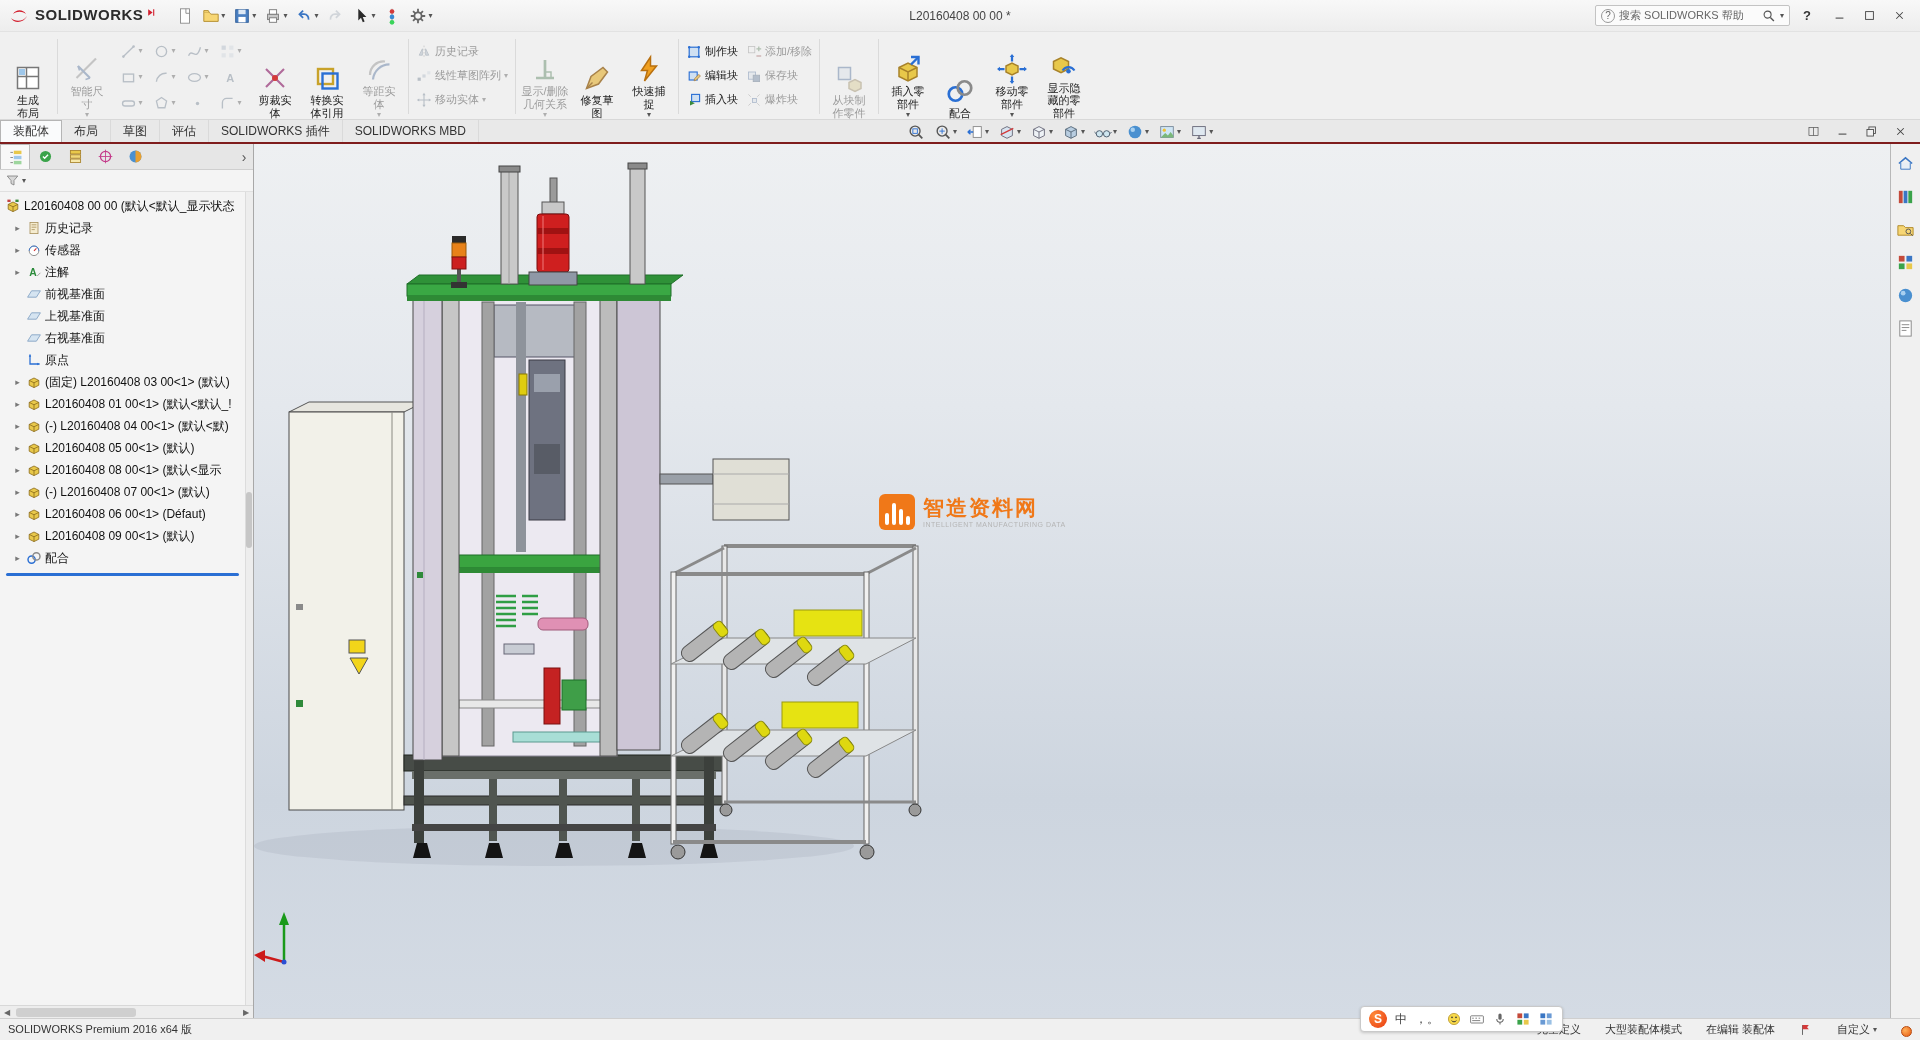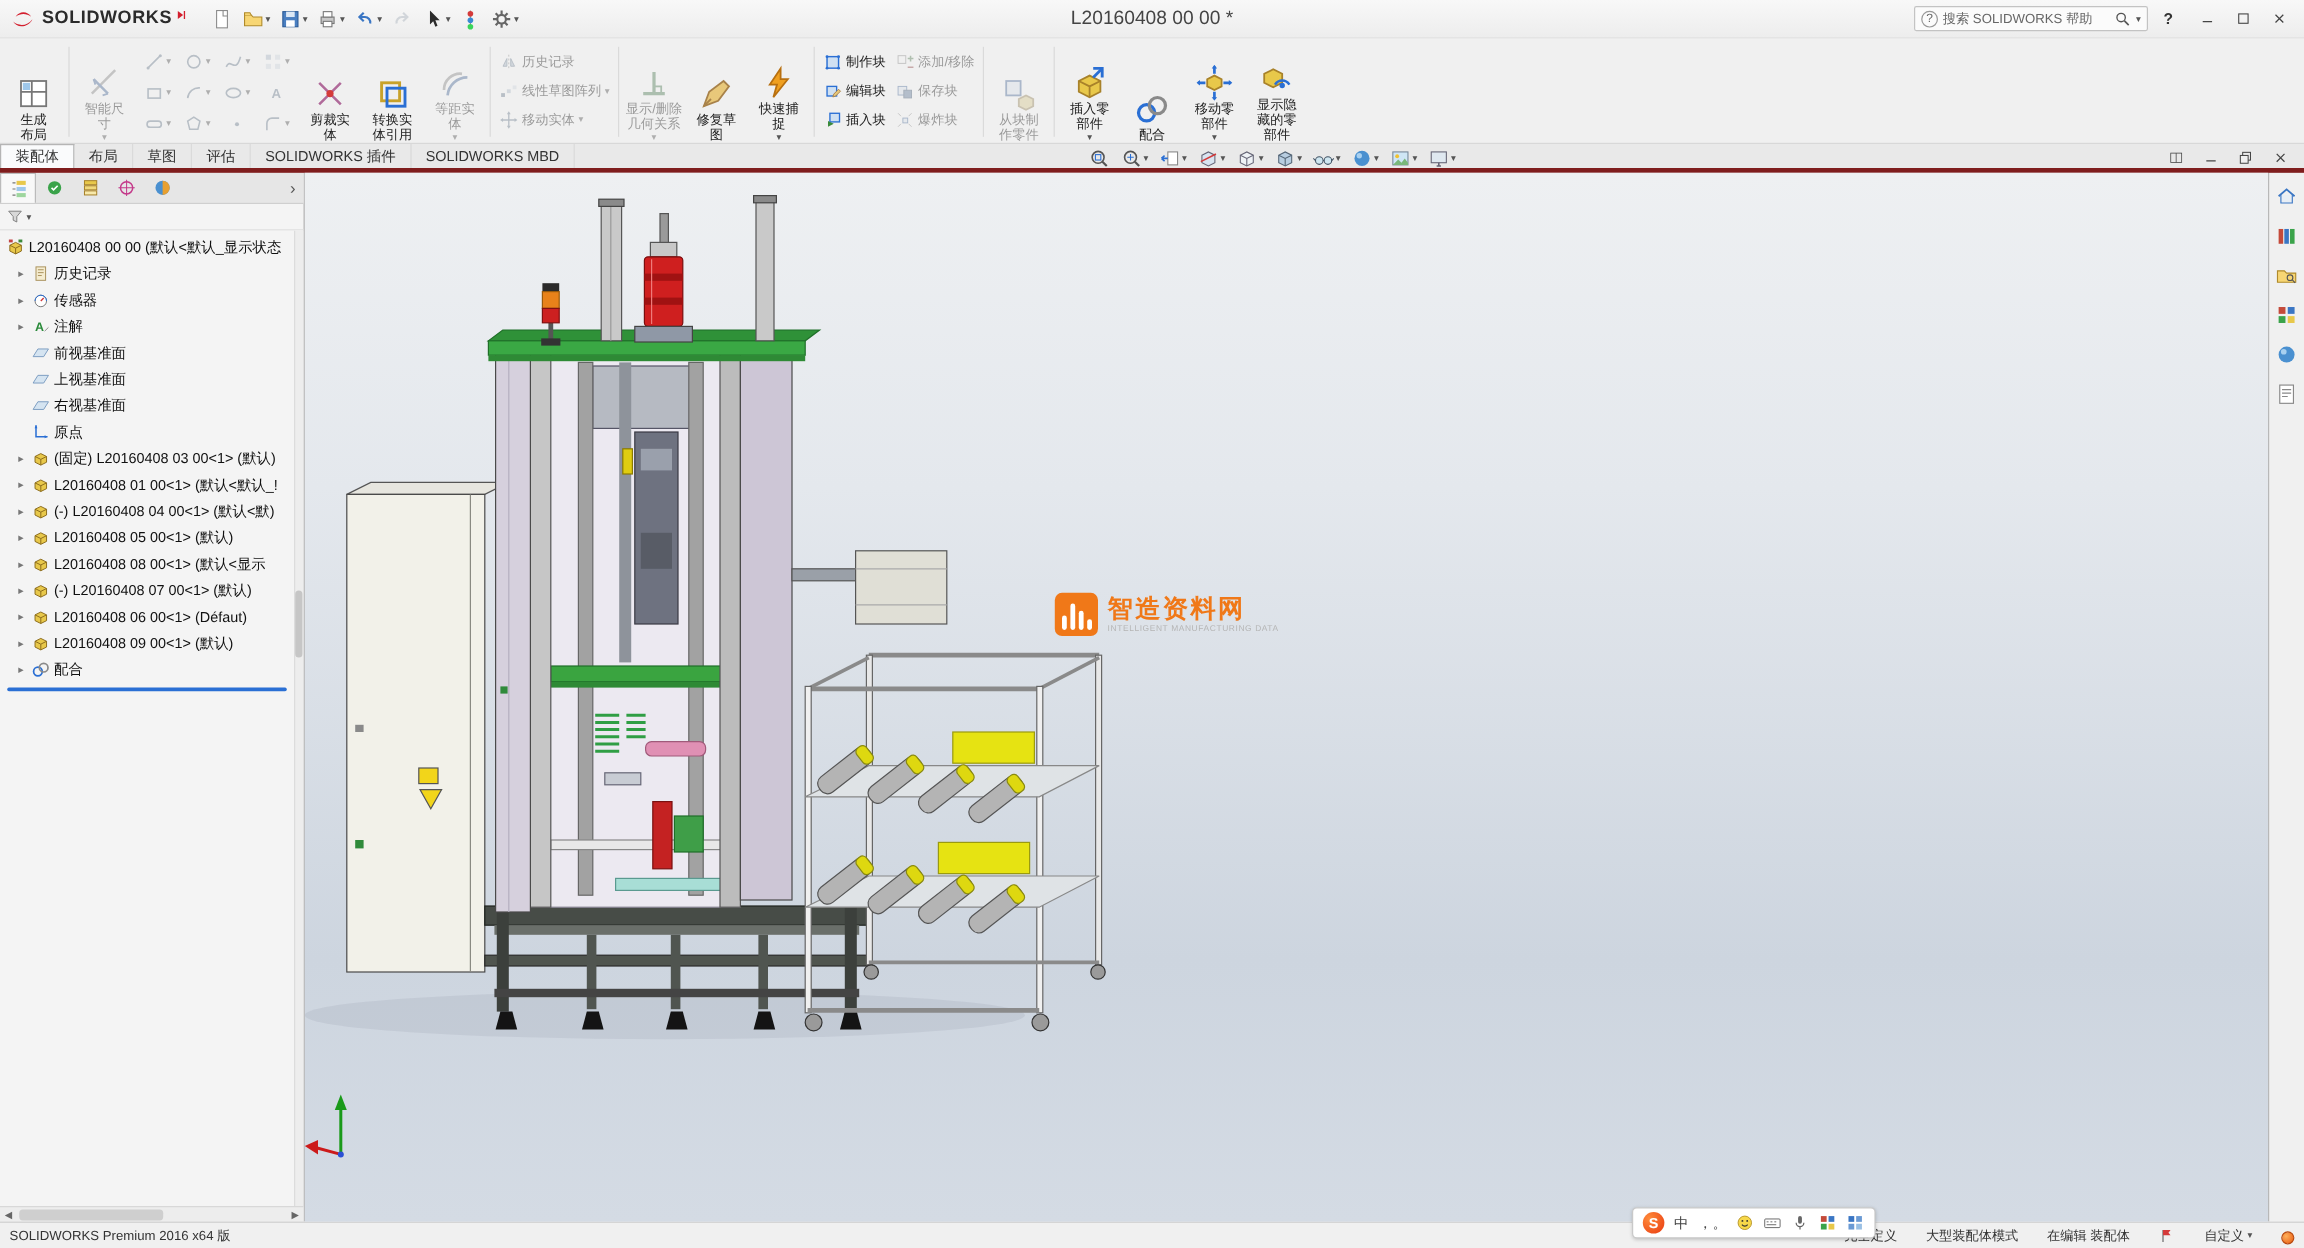--- a/index.html
+++ b/index.html
@@ -14,21 +14,21 @@
 
 
 #titlebar{height:32px;flex:none;display:flex;align-items:center;padding:0 6px;gap:4px;background:linear-gradient(#f8f8f8,#ededed);position:relative;border-bottom:1px solid #e2e2e2}
 .brand{display:flex;gap:3px}
 .brand .logoic{width:26px;height:20px}
 .brand-name{font-size:15px;font-weight:bold;letter-spacing:.5px;color:#2b2b2b}
 .brand-tri{width:11px;height:13px}
 .qat{display:flex;align-items:center;gap:2px;margin-left:12px}
 .qbtn{display:flex;align-items:center;gap:1px;padding:2px 3px;border-radius:2px}
 .qbtn .ic{width:18px;height:18px}
-.tb-title{position:absolute;left:0;right:0;text-align:center;font-size:16px;color:#444;pointer-events:none}
+.tb-title{position:absolute;left:0;right:0;text-align:center;font-size:12px;color:#444;pointer-events:none}
 .tb-right{margin-left:auto;display:flex;align-items:center;gap:7px;z-index:1}
 .searchbox{display:flex;align-items:center;gap:4px;width:195px;height:21px;padding:0 5px;border:1px solid #c3c3c3;background:#fbfbfb;border-radius:2px}
 .searchbox .qmark{width:14px;height:14px;border:1px solid #999;border-radius:50%;font-size:10px;line-height:12px;text-align:center;color:#666;flex:none}
 .searchbox .stext{flex:1;color:#666;font-size:11px;white-space:nowrap;overflow:hidden}
 .searchbox .ic{width:14px;height:14px}
 .helpbtn{width:20px;text-align:center;color:#333;font-weight:bold;font-size:13px}
 .winbtns{display:flex}
 .winbtn{width:30px;height:22px;display:flex;align-items:center;justify-content:center}
 .winbtn .ic{width:13px;height:13px}
 
@@ -40,21 +40,21 @@
 .rbig .ic{width:30px;height:30px}
 .rbig .lbl{font-size:11px;line-height:12.5px;text-align:center;color:#222;white-space:nowrap}
 .rrows{display:flex;flex-direction:column;gap:7px;padding:9px 4px 0}
 .rrow{display:flex;align-items:center;gap:3px;height:17px;font-size:11px;white-space:nowrap;color:#222}
 .rrow .ic{width:16px;height:16px}
 .rgrid{display:grid;grid-template-columns:repeat(4,33px);grid-auto-rows:26px;padding:4px 2px 0;align-content:start}
 .rcell{display:flex;align-items:center;justify-content:center;gap:1px}
 .rcell .ic{width:17px;height:17px}
 
 
-#tabrow{height:24px;flex:none;position:relative;display:flex;align-items:stretch;background:#e9e9e9;border-bottom:4px solid #7f1d1d}
+#tabrow{height:24px;flex:none;position:relative;display:flex;align-items:stretch;background:#e9e9e9;border-bottom:2px solid #7f1d1d}
 .ctabs{display:flex;align-items:stretch}
 .ctab{padding:4px 12px;font-size:12px;color:#333;border-right:1px solid #dadada;display:flex;align-items:center}
 .ctab.active{background:#fafbfc;border:1px solid #b5b5b5;border-bottom:none}
 #headsup{position:absolute;left:905px;top:2px;display:flex;align-items:center;gap:5px}
 .hbtn{display:flex;align-items:center;gap:1px;padding:1px 2px}
 .hbtn .ic{width:18px;height:18px}
 #doccontrols{position:absolute;right:8px;top:2px;display:flex;gap:5px}
 .dbtn{width:24px;height:18px;display:flex;align-items:center;justify-content:center}
 .dbtn .ic{width:13px;height:13px}
 

